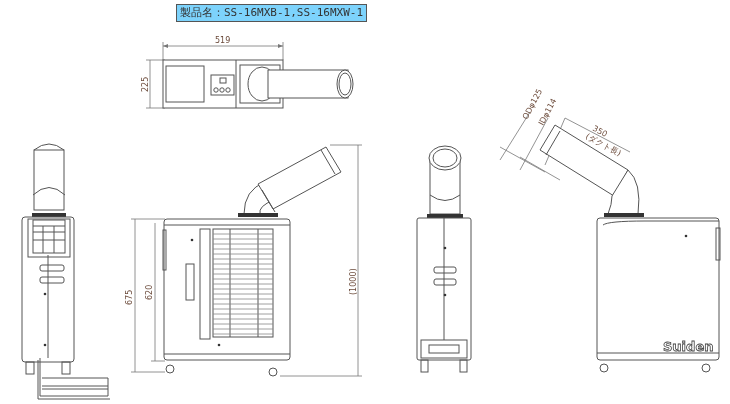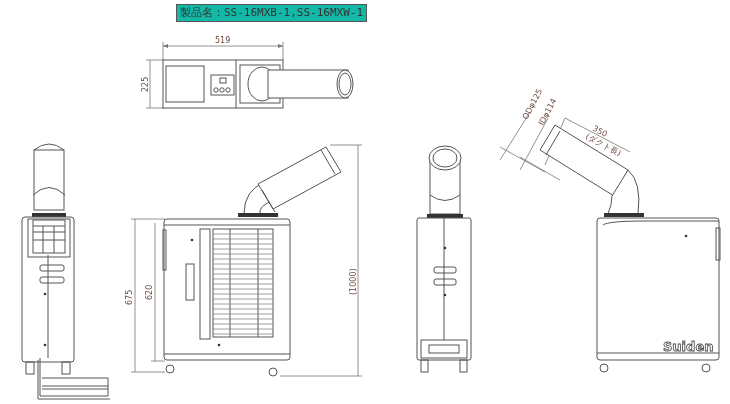--- a/index.html
+++ b/index.html
@@ -1,19 +1,19 @@
 <!DOCTYPE html>
 <html><head>
 <meta charset="utf-8">
 <style>
   html, body { margin: 0; padding: 0; background: #ffffff; }
   body { width: 730px; height: 404px; position: relative; overflow: hidden; font-family: "DejaVu Sans", sans-serif; }
   .title-box {
     position: absolute; left: 176px; top: 4px; height: 16px; padding: 0 3px;
-    border: 1px solid #555; background: #14b8a6; color: #333;
+    border: 1px solid #555; background: #7dd3fc; color: #333;
     font-family: "DejaVu Sans Mono", monospace; font-size: 11px; line-height: 16px; white-space: nowrap;
   }
   svg { position: absolute; left: 0; top: 0; }
   .ln { stroke: #555; stroke-width: 1; fill: none; }
   .lt { stroke: #888; stroke-width: 0.8; fill: none; }
   .dim { stroke: #777; stroke-width: 0.8; fill: none; }
   .fill { fill: #fff; stroke: #555; stroke-width: 1; }
   .dark { fill: #333; }
   .dimtxt { font-family: "DejaVu Sans", sans-serif; font-size: 8px; fill: #6b4a3a; }
   .logo { font-family: "DejaVu Sans", sans-serif; font-size: 13px; fill: #fff; stroke: #444; stroke-width: 0.8; font-weight: bold; }

